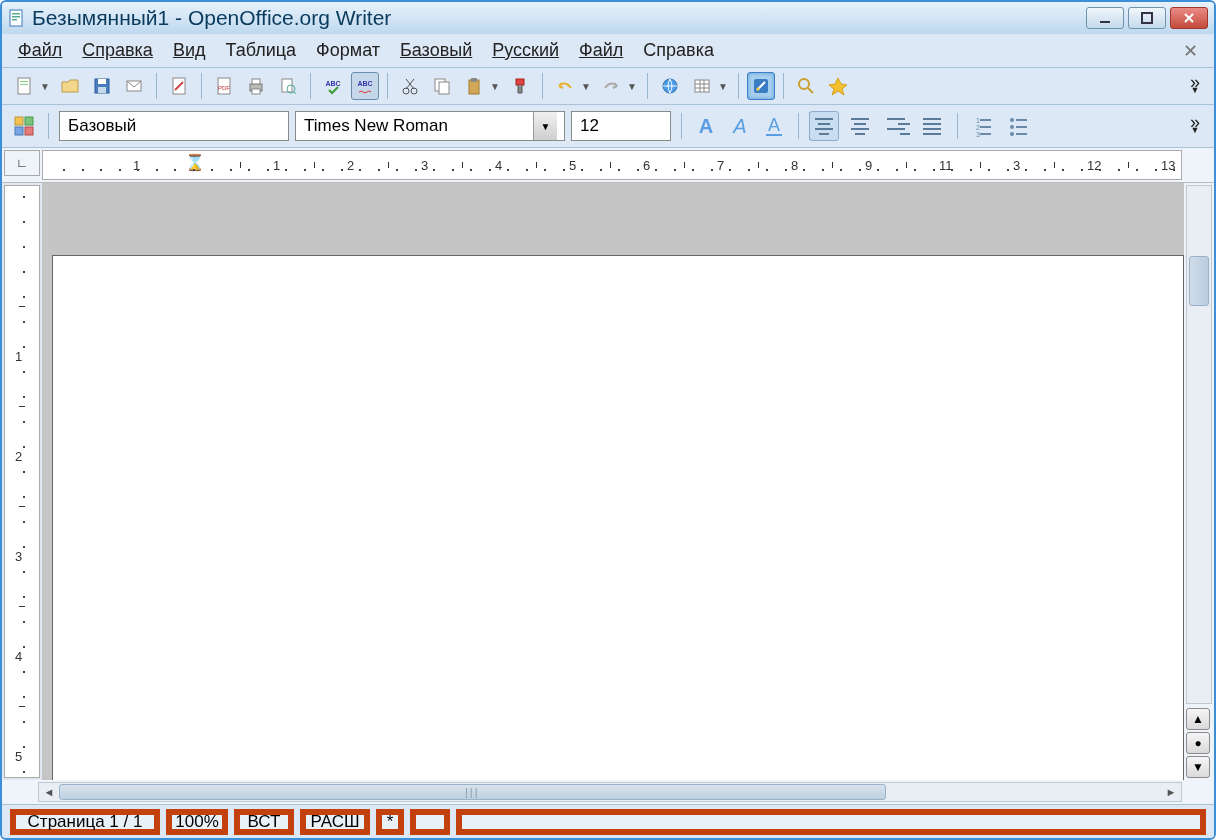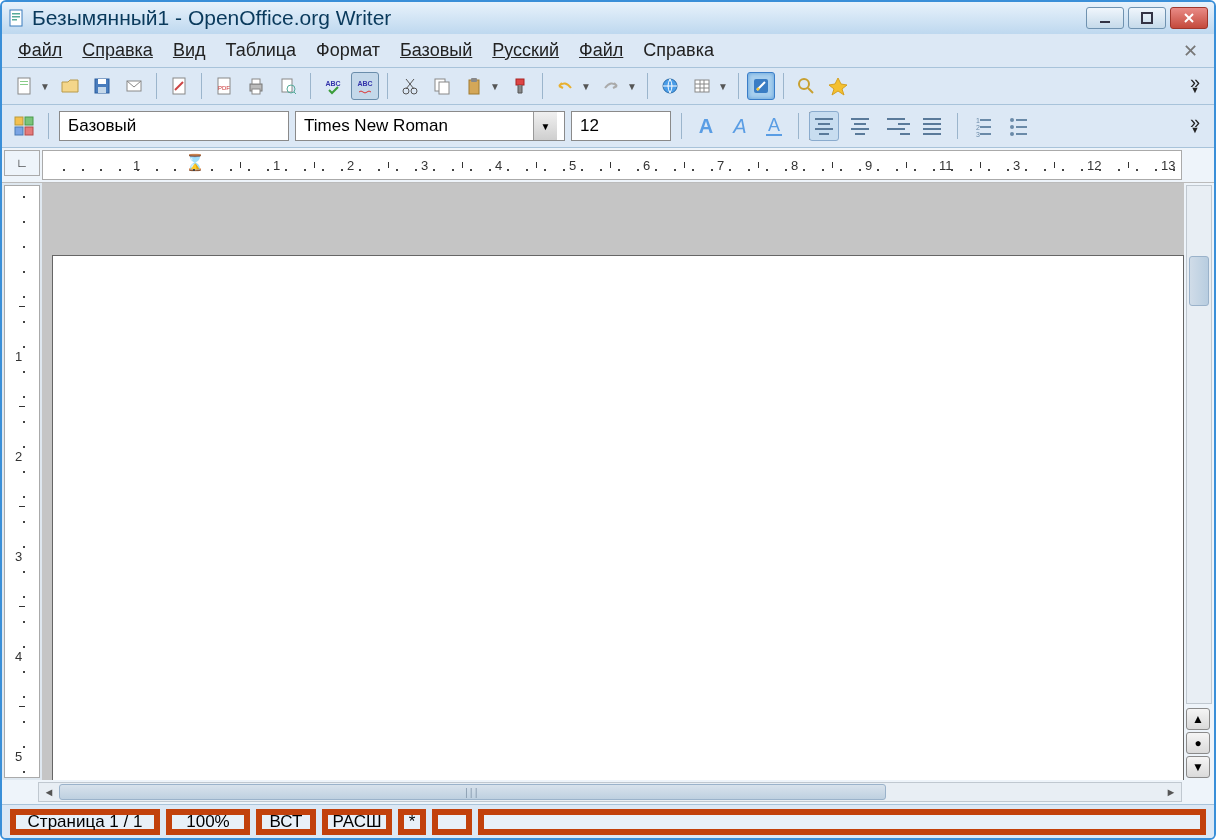--- a/index.html
+++ b/index.html
@@ -490,21 +490,21 @@
       <div class="htrack">
         <div class="hthumb">|||</div>
       </div>
       <div class="harrow">►</div>
     </div>
     <div style="width:30px"></div>
   </div>
 
   <div class="statusbar">
     <div class="stcell" style="width:150px">Страница 1 / 1</div>
-    <div class="stcell" style="width:84px">100%</div>
+    <div class="stcell" style="width:62px">100%</div>
     <div class="stcell" style="width:60px">ВСТ</div>
     <div class="stcell" style="width:70px">РАСШ</div>
     <div class="stcell" style="width:28px">*</div>
     <div class="stcell" style="width:40px"></div>
     <div class="stcell" style="flex:1"></div>
   </div>
 
 </div>
 
 </body></html>

